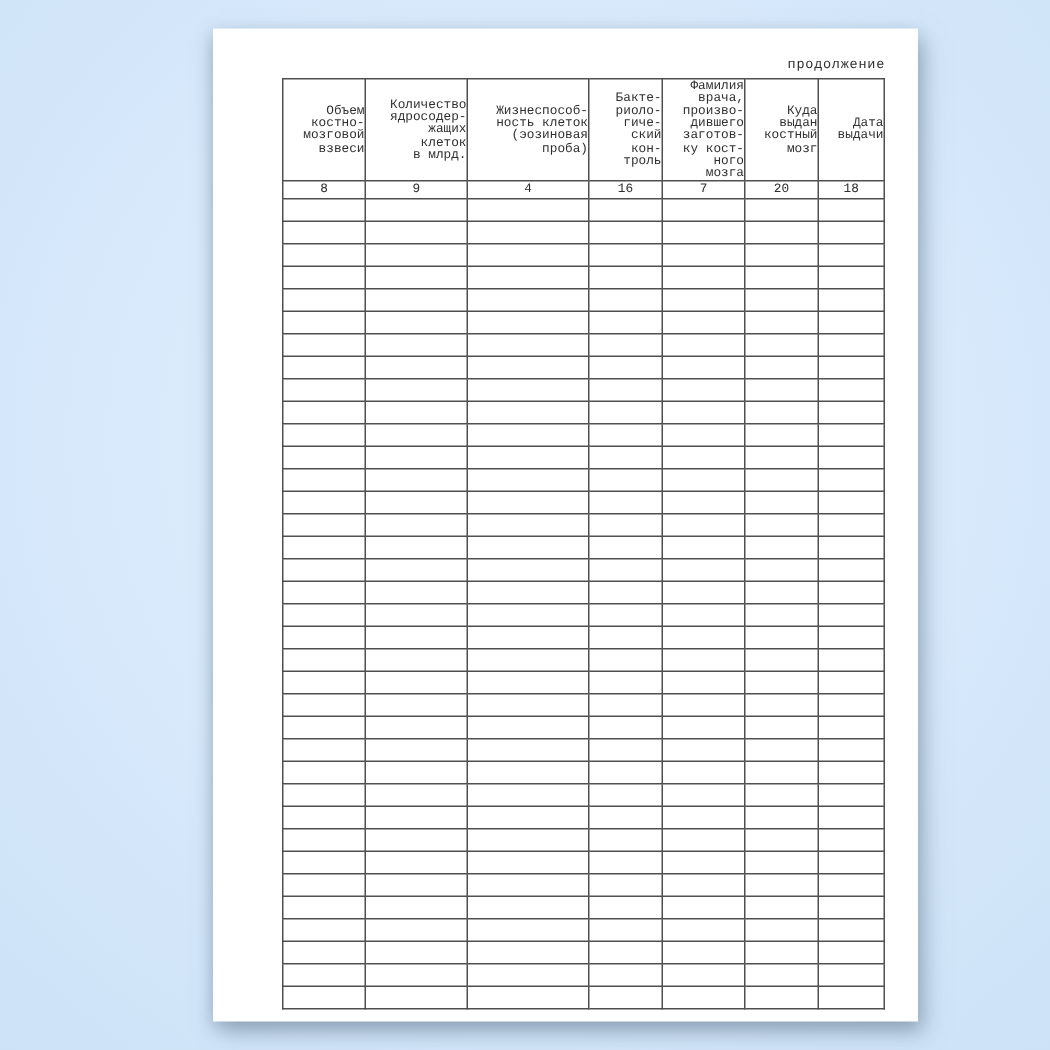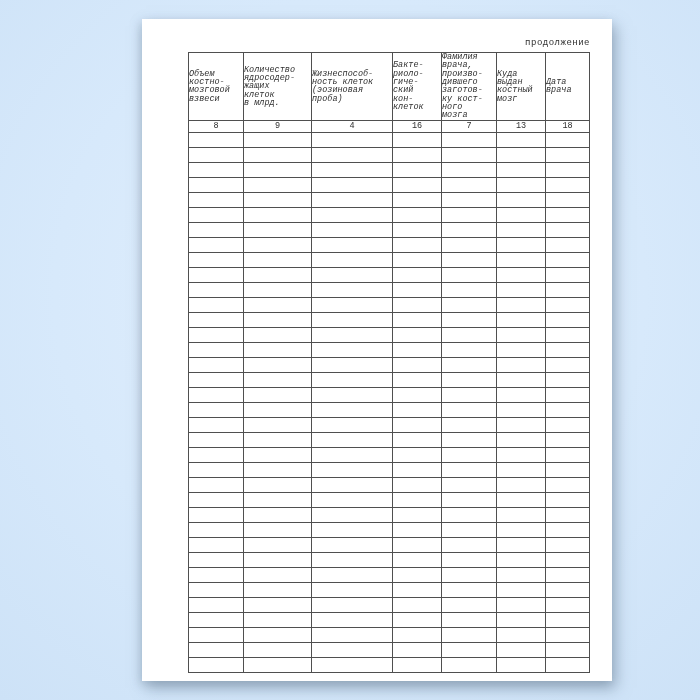--- a/index.html
+++ b/index.html
@@ -20,21 +20,21 @@
     color: #2f2f2f; letter-spacing: 0.5px;
   }
   table.form-table {
     position: absolute; left: 46px; top: 33px; width: 402px; height: 595px;
     border-collapse: collapse; table-layout: fixed; color: #2f2f2f;
   }
   .form-table th, .form-table td { border: 1px solid #4f4f4f; padding: 0; overflow: hidden; }
   .header-row { height: 67px; }
   .header-row th {
     font-weight: normal; font-size: 8.5px; line-height: 8.35px;
-    white-space: pre-line; text-align: left; vertical-align: middle; font-style: italic;
+    white-space: pre-line; text-align: right; vertical-align: middle;
   }
   .number-row { height: 12px; }
   .number-row td { font-size: 8.5px; line-height: 11px; text-align: center; vertical-align: middle; }
   .form-table tbody td { height: 14px; background: #ffffff; }
 </style>
 </head>
 <body>
 
 <div class="scene">
   <div class="page">
@@ -62,43 +62,43 @@
 в млрд.</th>
             <th>Жизнеспособ-
 ность клеток
 (эозиновая
 проба)</th>
             <th>Бакте-
 риоло-
 гиче-
 ский
 кон-
-клеток</th>
+троль</th>
             <th>Фамилия
 врача,
 произво-
 дившего
 заготов-
 ку кост-
 ного
 мозга</th>
             <th>Куда
 выдан
 костный
 мозг</th>
             <th>Дата
-врача</th>
+выдачи</th>
           </tr>
           <tr class="number-row">
             <td>8</td>
             <td>9</td>
             <td>4</td>
             <td>16</td>
             <td>7</td>
-            <td>13</td>
+            <td>20</td>
             <td>18</td>
           </tr>
         </thead>
         <tbody>
           <tr>
             <td></td>
             <td></td>
             <td></td>
             <td></td>
             <td></td>

